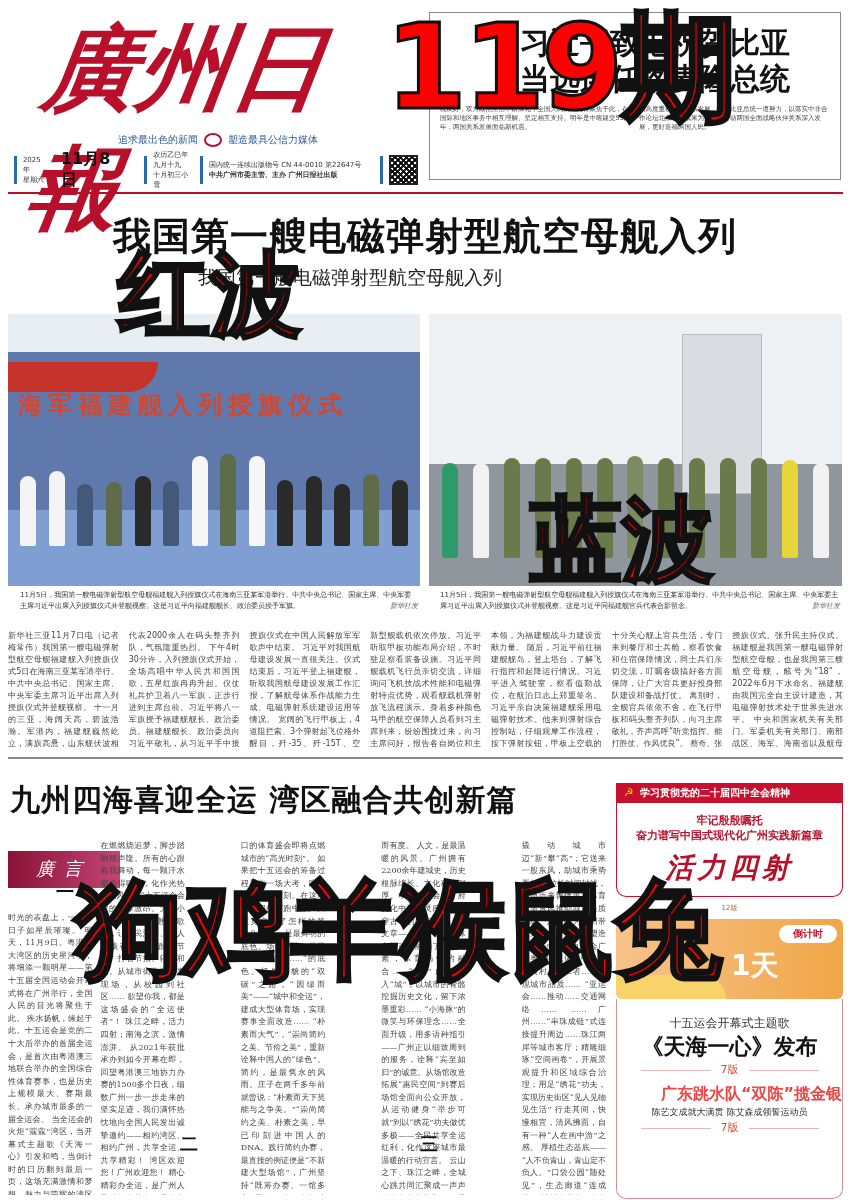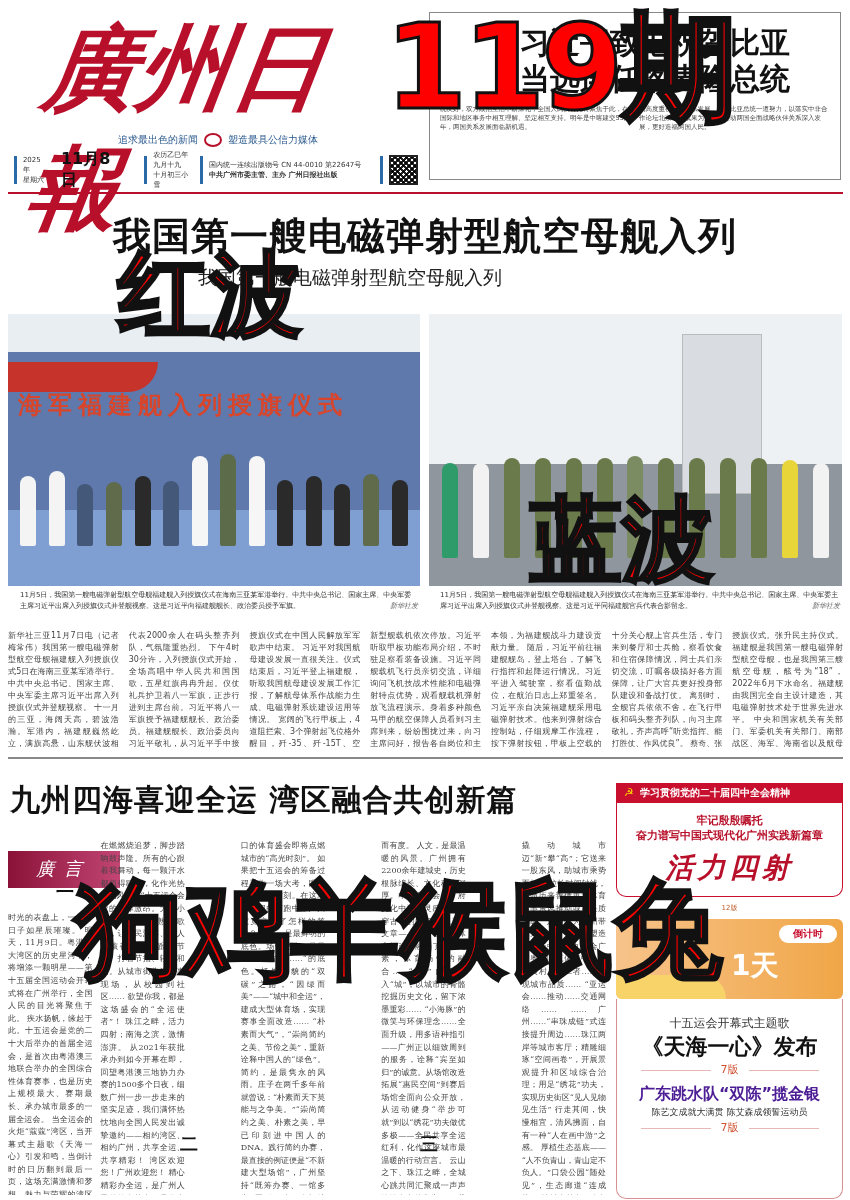--- a/index.html
+++ b/index.html
@@ -84,21 +84,21 @@
   .side-ref { font-size: 7px; color: #c06030; text-align: center; margin-top: 6px; font-family: "DejaVu Sans", sans-serif; }
   .countdown { position: relative; width: 227px; height: 80px; margin-top: 6px; background: linear-gradient(90deg,#f7c38a,#f0a647); border-radius: 6px; overflow: hidden; }
   .countdown .cd-label { position: absolute; right: 6px; top: 6px; width: 58px; height: 18px; background: #fff; color: #c8102e; font-size: 10px; font-weight: bold; text-align: center; line-height: 18px; font-family: "DejaVu Sans", sans-serif; border-radius: 9px; }
   .countdown .cd-num { position: absolute; left: 115px; top: 28px; font-size: 28px; font-weight: bold; color: #fff; font-family: "DejaVu Sans", sans-serif; }
   .countdown .cd-swirl { position: absolute; left: 0; bottom: 0; width: 110px; height: 24px; background: #f7d36a; border-radius: 0 40px 0 0; }
   .side-panel2 { width: 227px; height: 200px; border: 1px solid #d89090; border-top: none; border-radius: 0 0 10px 10px; text-align: center; padding-top: 16px; font-family: "DejaVu Sans", sans-serif; }
   .side-panel2 .p1 { font-size: 12px; color: #333; line-height: 16px; }
   .side-panel2 .p2 { font-size: 22px; font-weight: bold; color: #111; line-height: 30px; font-family: "DejaVu Serif", serif; }
   .side-panel2 .ref { font-size: 11px; color: #d05030; line-height: 14px; margin: 2px 0 6px; }
   .side-panel2 .ref::before, .side-panel2 .ref::after { content: ""; display: inline-block; width: 70px; height: 1px; background: #e7b8b8; vertical-align: middle; margin: 0 10px; }
-  .side-panel2 .p3 { font-size: 16px; font-weight: bold; color: #4c1d95; line-height: 22px; }
+  .side-panel2 .p3 { font-size: 16px; font-weight: bold; color: #ef4444; line-height: 22px; text-align: right; }
   .side-panel2 .p4 { font-size: 9px; color: #333; line-height: 14px; }
 </style>
 </head>
 <body>
 
 <div class="masthead-logo">廣州日報</div>
 <div class="slogan">
   <span>追求最出色的新闻</span>
   <span class="logo-mark"></span>
   <span>塑造最具公信力媒体</span>

